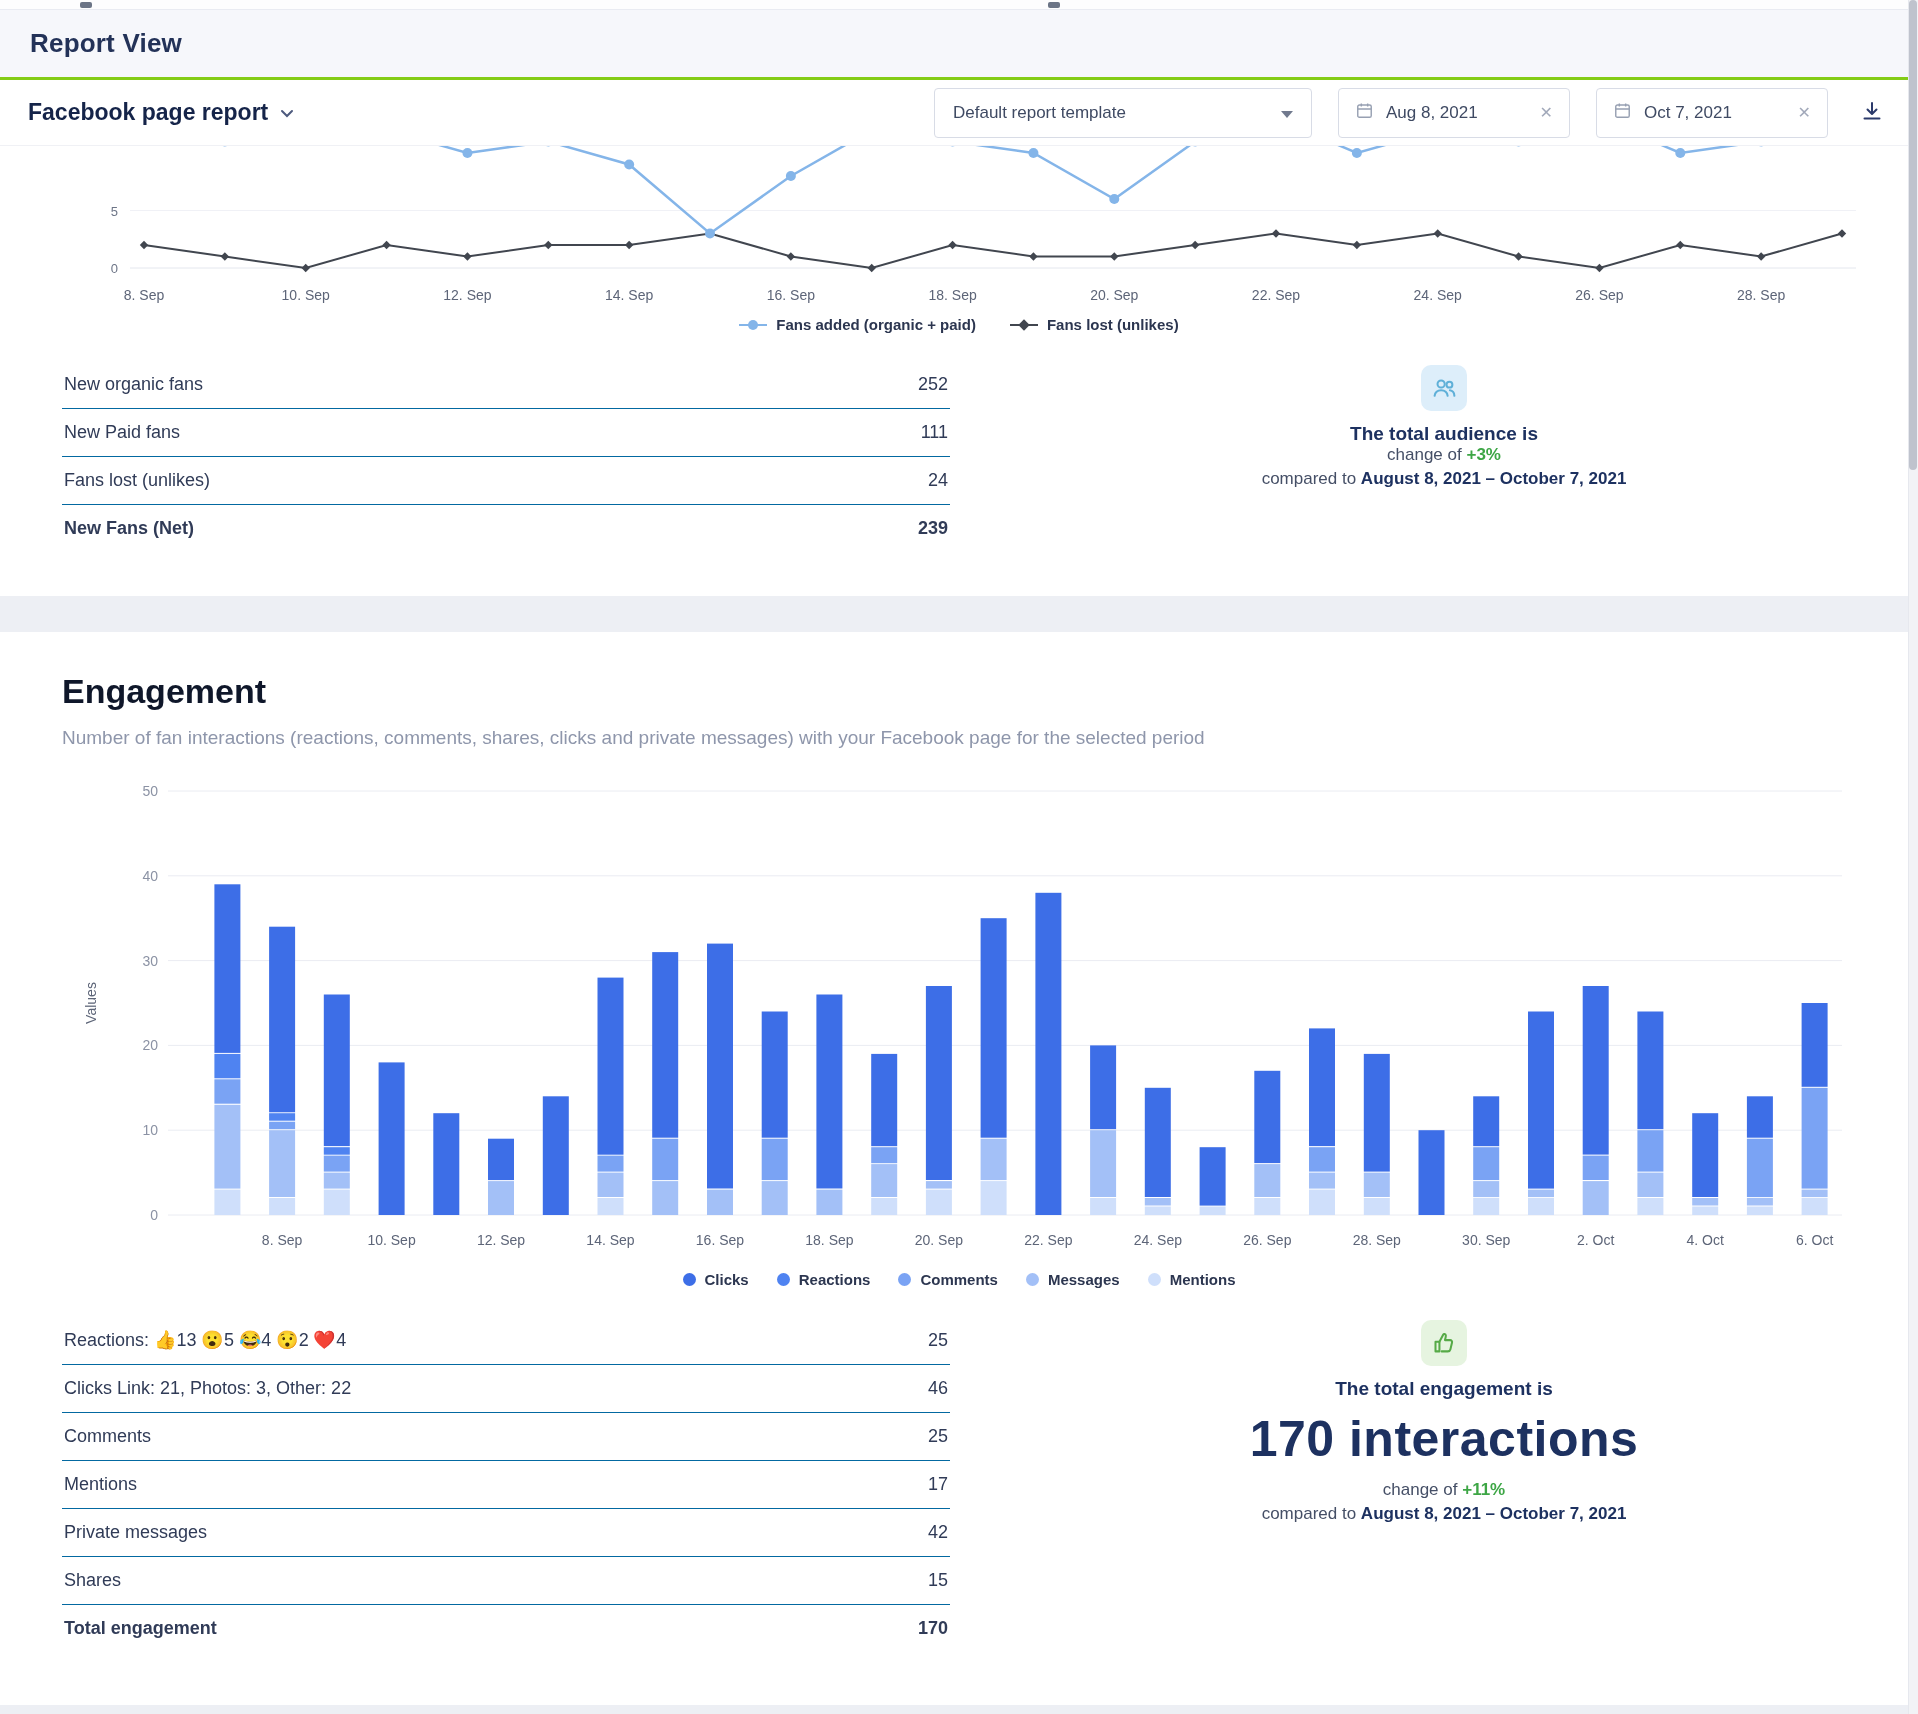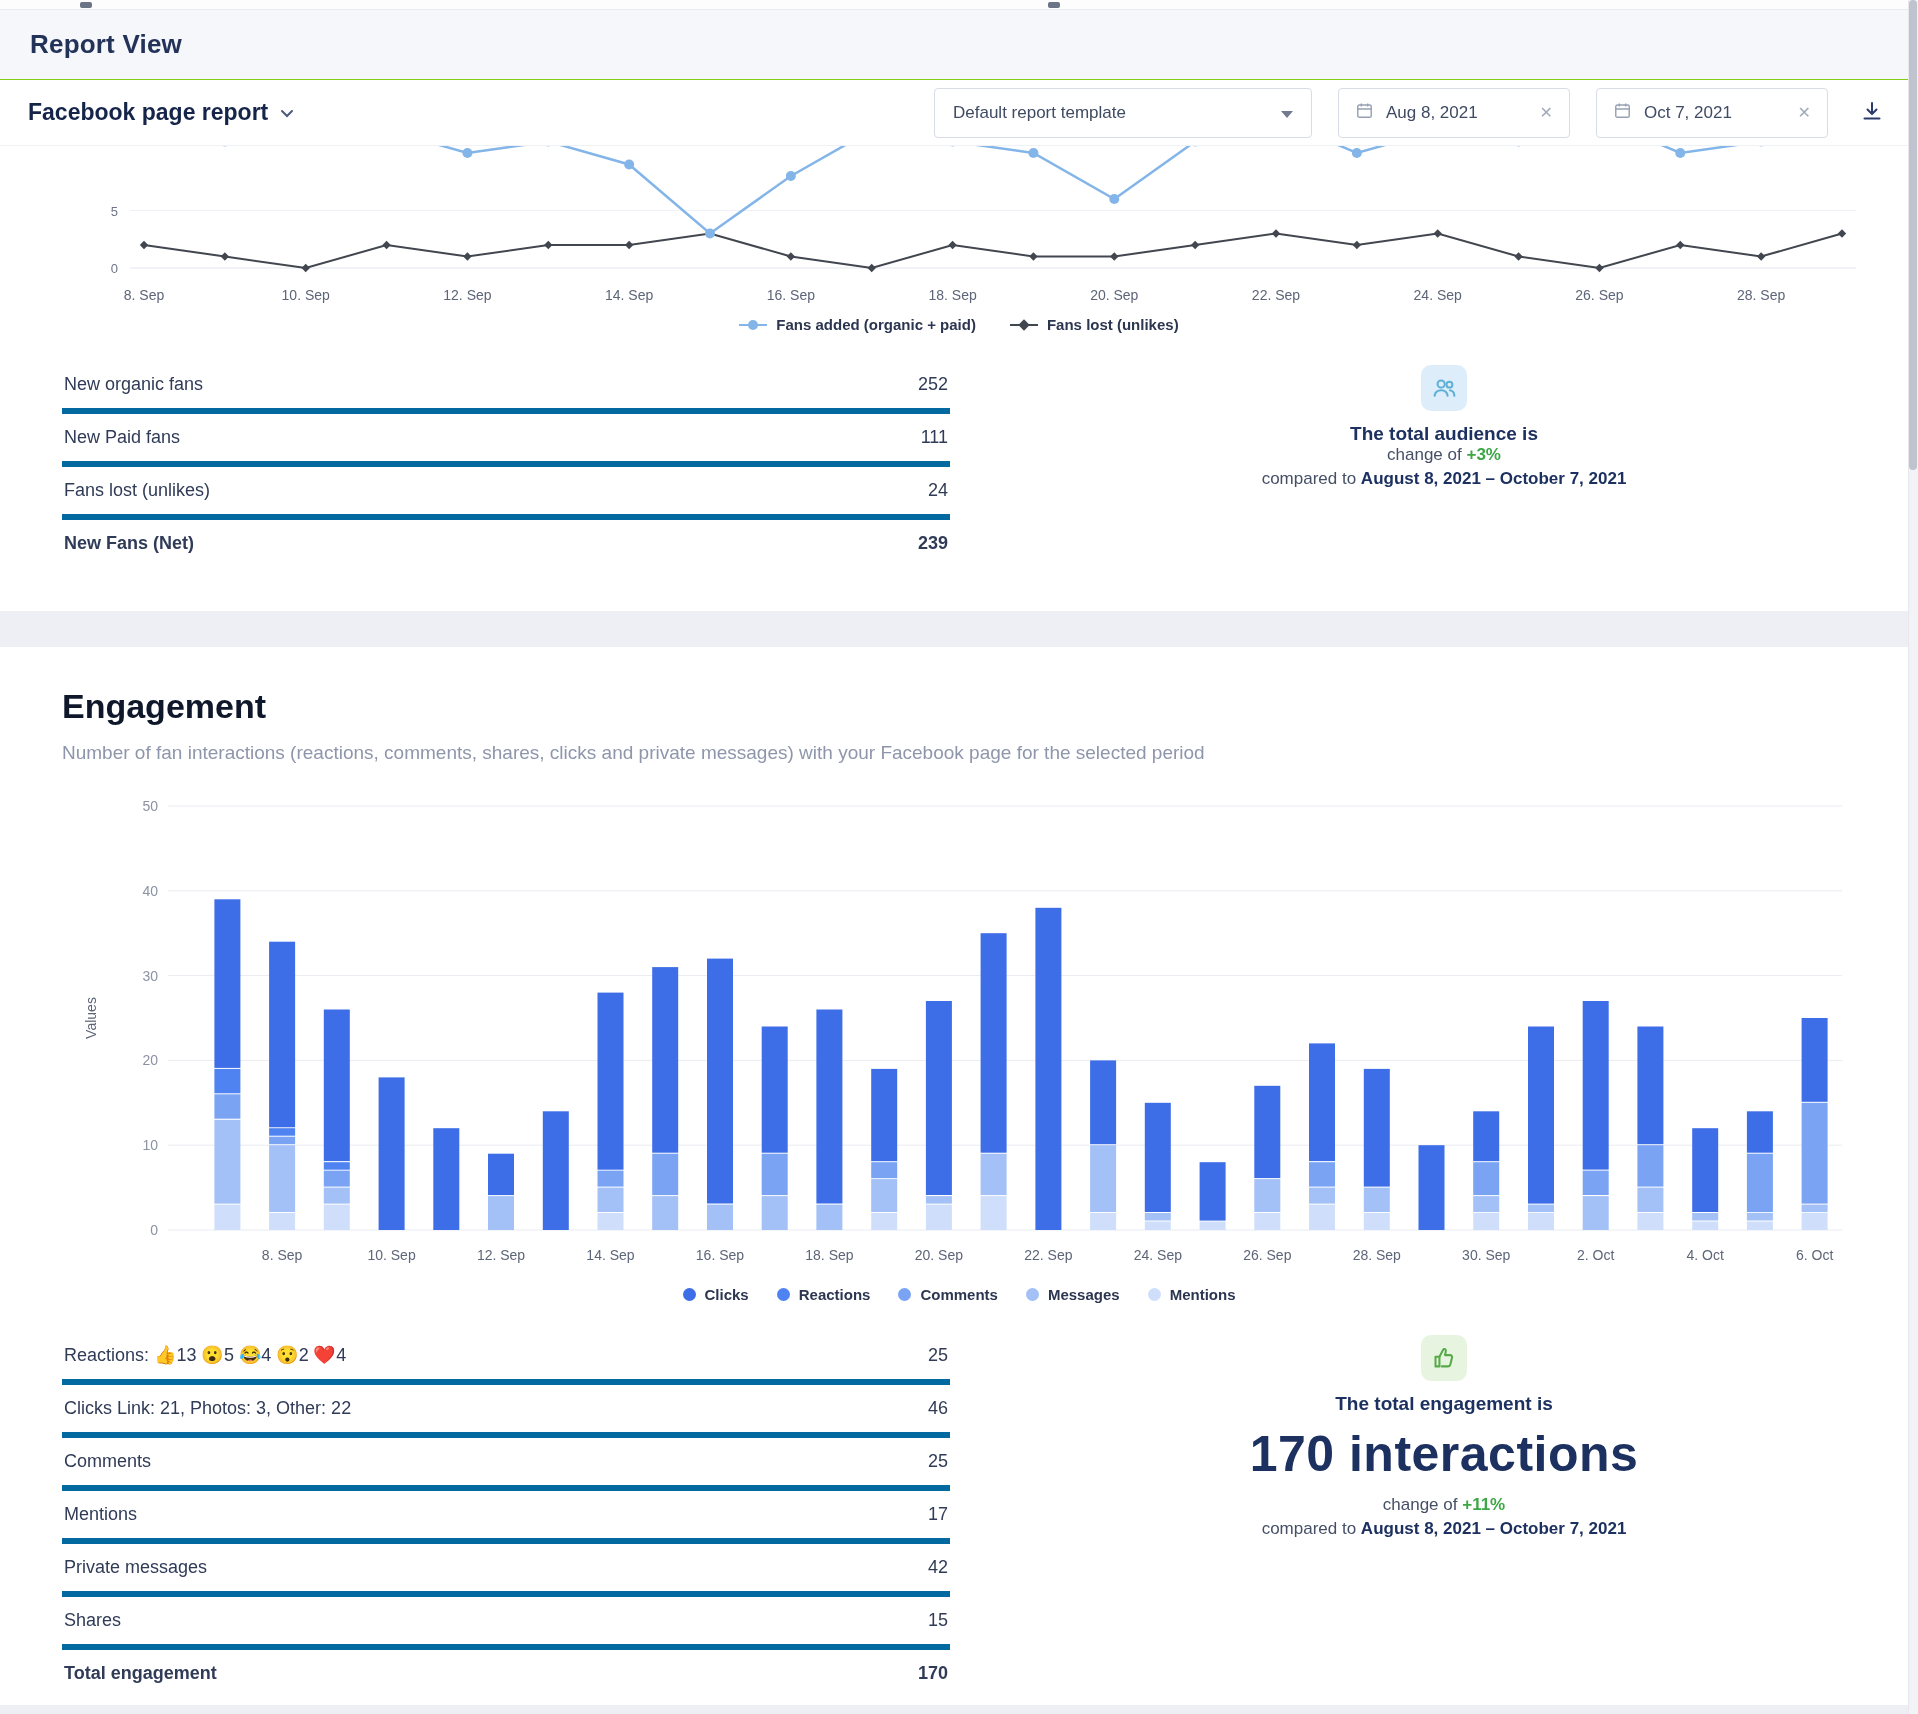--- a/index.html
+++ b/index.html
@@ -7,21 +7,21 @@
   body {
     width:1918px; height:1714px; overflow:hidden; position:relative;
     background:#ffffff;
     font-family:"Liberation Sans", sans-serif;
     color:#303b57;
   }
   
   .top-strip { height:10px; background:#fdfdfe; border-bottom:1px solid #e9ebf2; position:relative; }
   .top-strip .frag { position:absolute; top:2px; width:12px; height:6px; background:#6b7486; border-radius:2px; }
 
-  .app-header { height:70px; background:#f6f7fb; display:flex; align-items:center; padding:0 30px; border-bottom:1px solid #84cc16; }
+  .app-header { height:70px; background:#f6f7fb; display:flex; align-items:center; padding:0 30px; border-bottom:3px solid #84cc16; }
   .app-header h1 { margin:0; font-size:26px; font-weight:600; color:#233258; letter-spacing:.2px; }
 
   .toolbar { height:66px; background:#fff; display:flex; align-items:center; justify-content:space-between; padding:0 28px; border-bottom:1px solid #f0f1f5; }
   .report-select { display:flex; align-items:center; gap:12px; cursor:pointer; }
   .report-select .name { font-size:23px; font-weight:bold; color:#152449; }
   .toolbar-right { display:flex; align-items:center; gap:26px; }
   .ctl { height:50px; border:1px solid #d8dce6; border-radius:4px; background:#fff; display:flex; align-items:center; font-size:17px; color:#3f4a63; }
   .select-box { width:378px; justify-content:space-between; padding:0 18px; cursor:pointer; }
   .date-box { width:232px; gap:12px; padding:0 16px; cursor:pointer; }
   .date-box .date-text { flex:1; }
@@ -34,21 +34,21 @@
   .legend-item { display:flex; align-items:center; gap:9px; cursor:pointer; }
   .legend-label { font-size:15px; font-weight:bold; color:#2c3650; }
   .dot { width:13px; height:13px; border-radius:50%; display:inline-block; }
   .lm { display:inline-block; position:relative; width:28px; height:12px; }
   .lm-line { position:absolute; left:0; right:0; top:5px; height:2px; }
   .lm-dot { position:absolute; left:9px; top:1px; width:10px; height:10px; border-radius:50%; }
   .lm-diamond { position:absolute; left:10px; top:2px; width:8px; height:8px; transform:rotate(45deg); }
 
   .split { display:flex; align-items:flex-start; gap:60px; padding:24px 40px 44px 62px; }
   table.stats { width:888px; flex:none; border-collapse:collapse; }
-  table.stats tr { border-bottom:6px solid #0369a1; }
+  table.stats tr { border-bottom:1px solid #0369a1; }
   table.stats tr:last-child { border-bottom:none; }
   table.stats td { padding:13px 2px; font-size:18px; color:#303b57; }
   table.stats td.val { text-align:right; }
   table.stats tr.bold td { font-weight:bold; }
 
   .summary { flex:1; text-align:center; padding-top:4px; }
   .icon-badge { width:46px; height:46px; border-radius:10px; margin:0 auto 12px; display:flex; align-items:center; justify-content:center; }
   .badge-blue { background:#ddeefa; }
   .badge-green { background:#e6f4e0; }
   .summary-intro { font-size:19px; font-weight:bold; color:#1d3160; }

